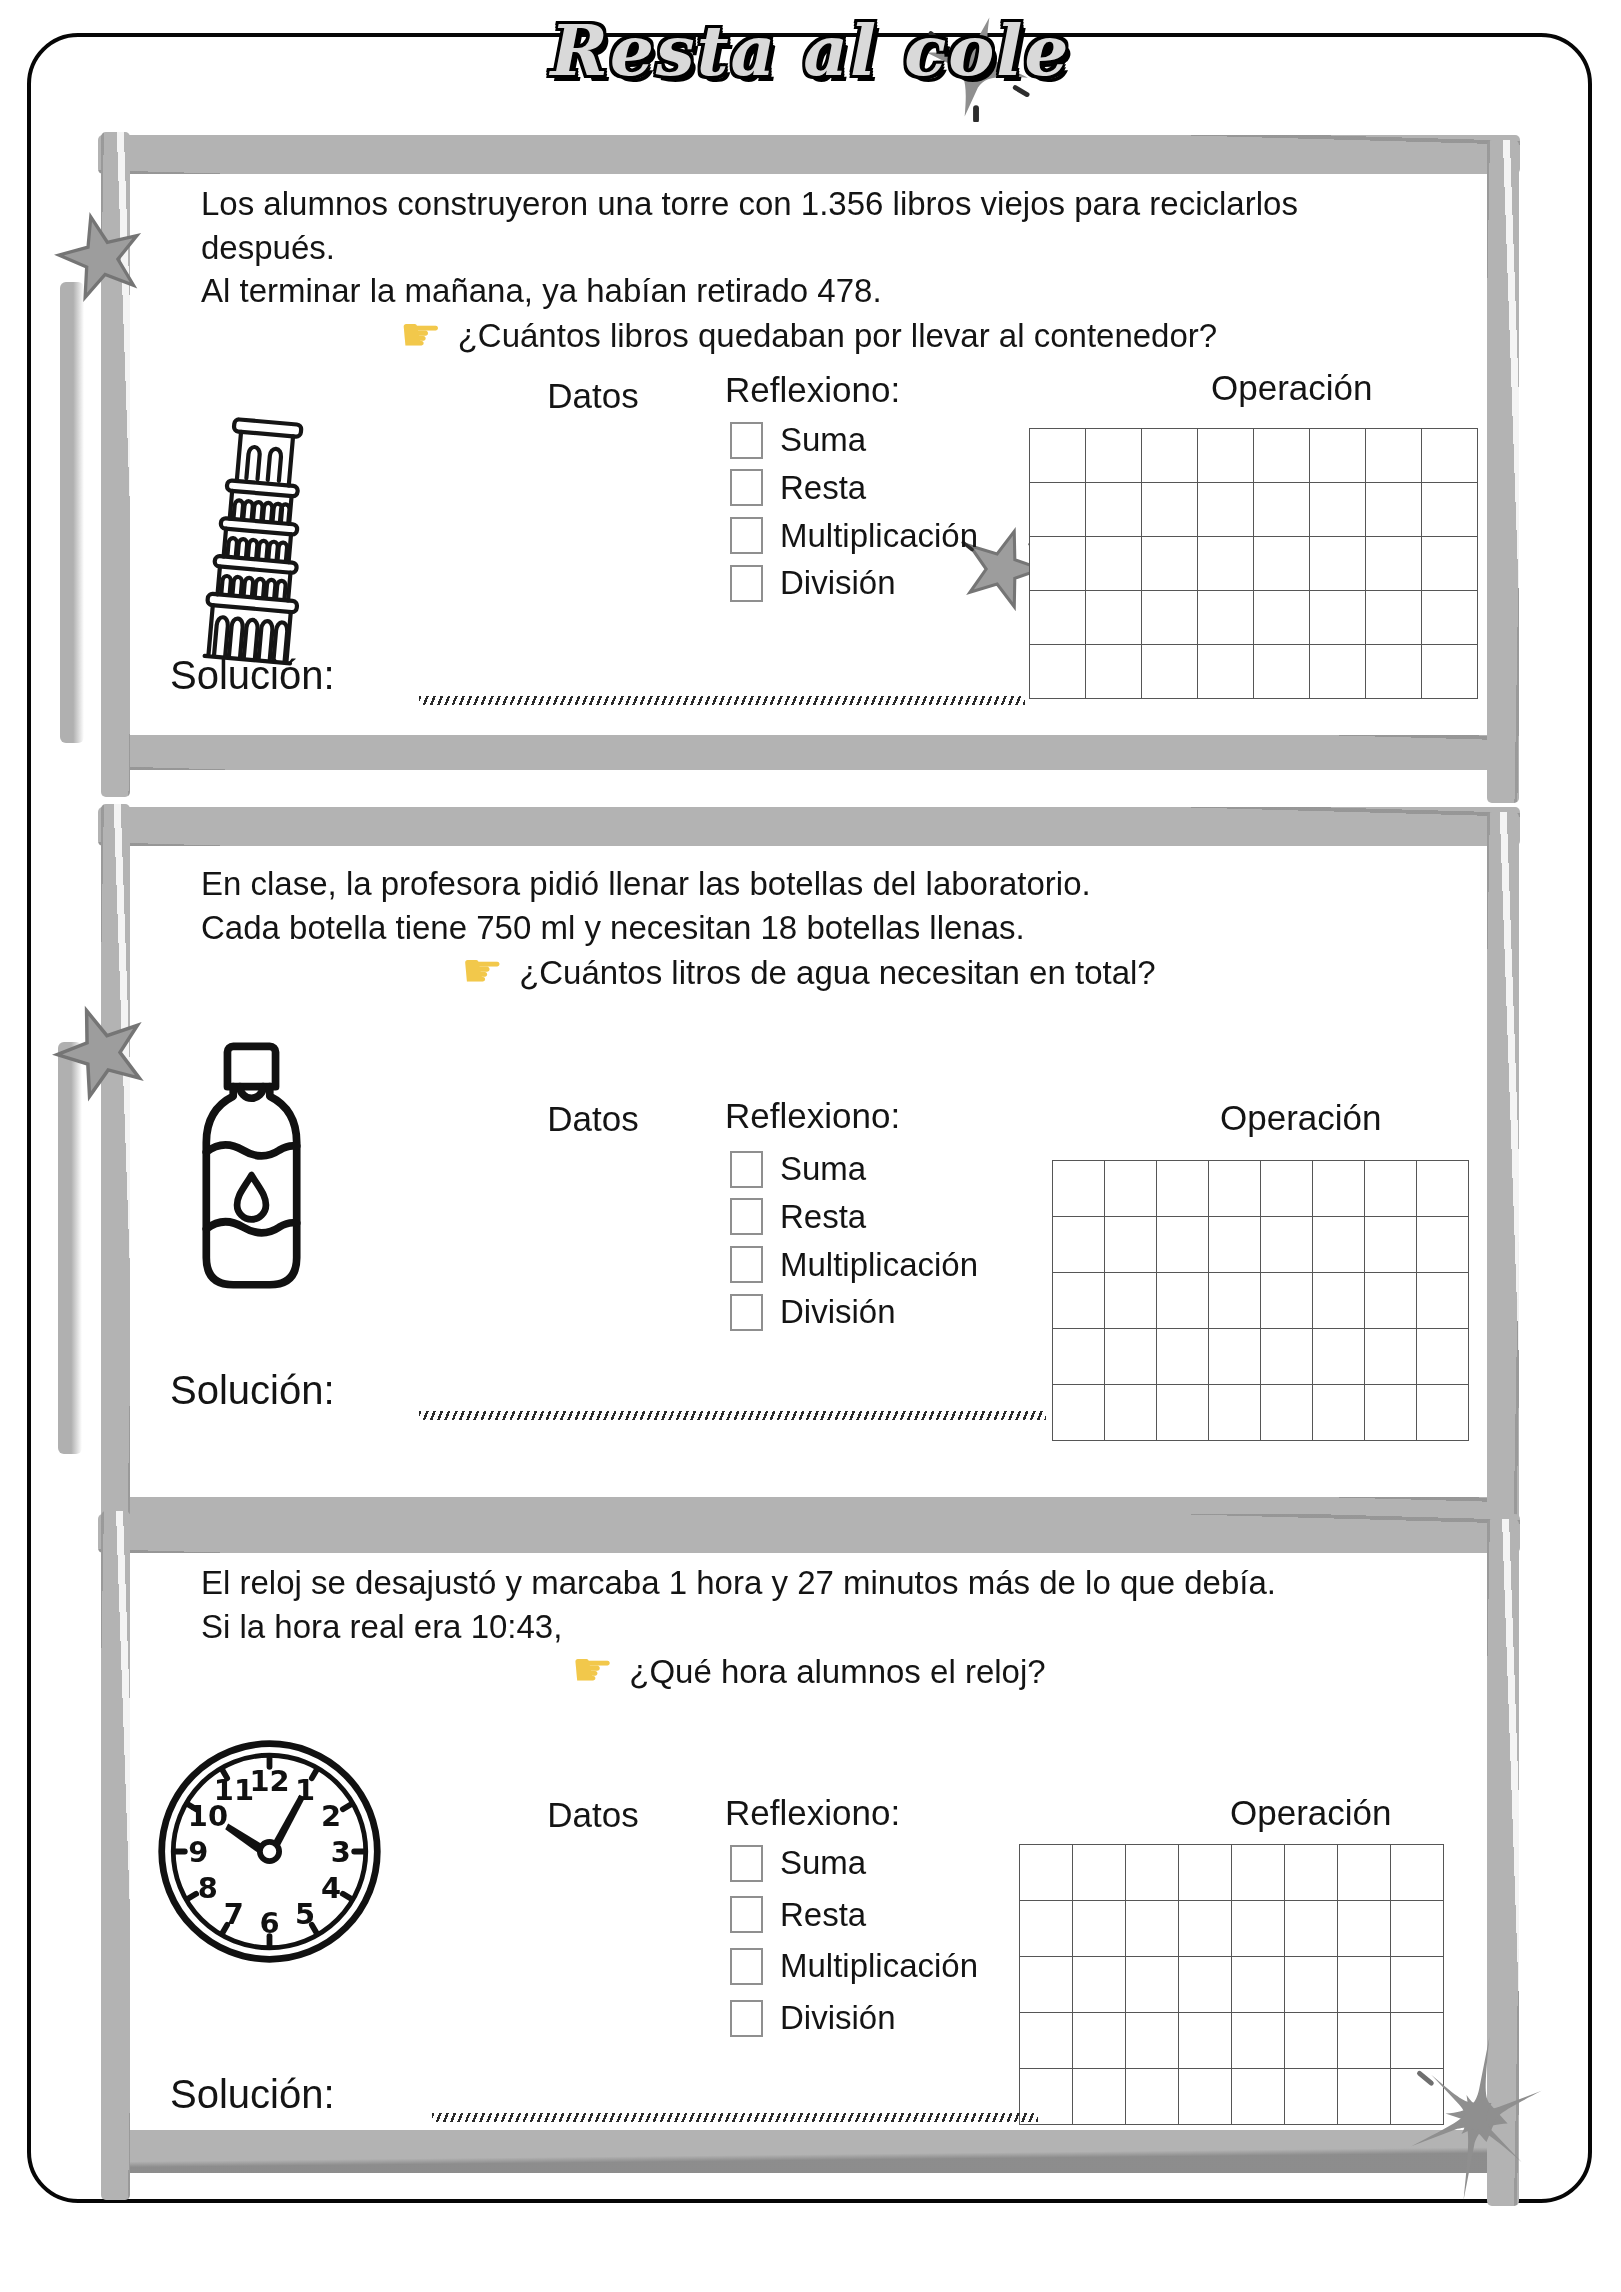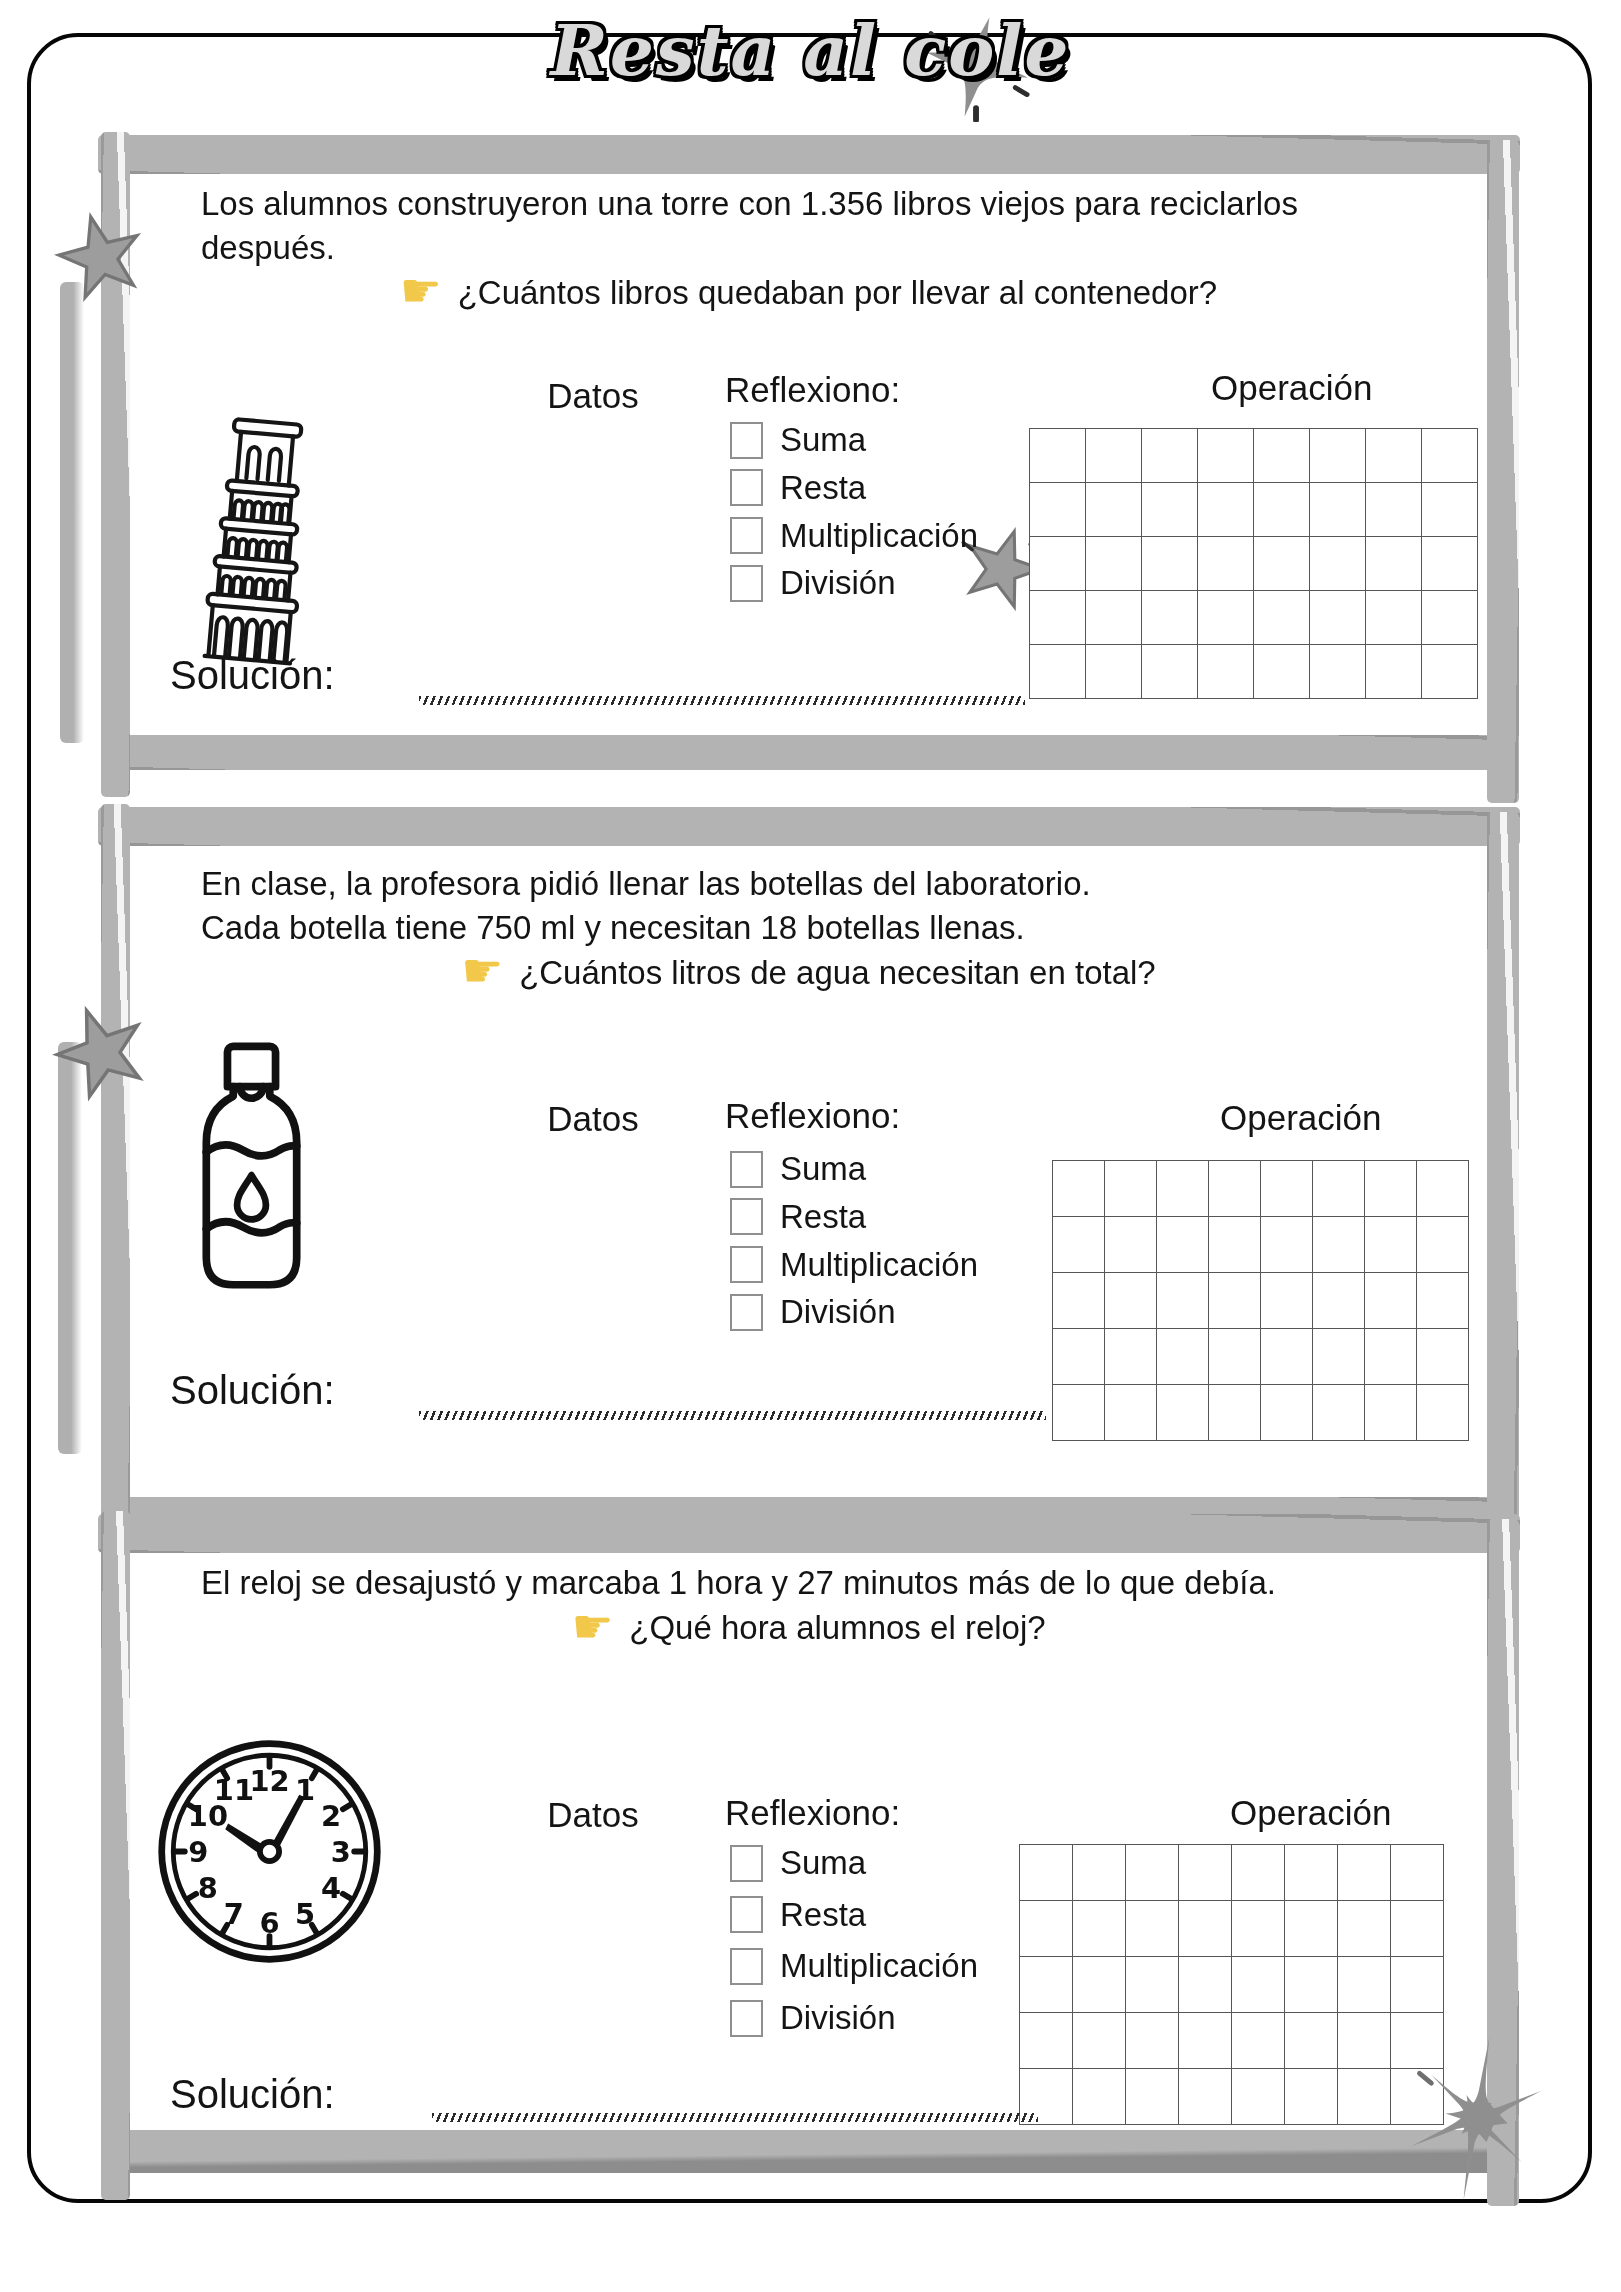--- a/index.html
+++ b/index.html
@@ -97,20 +97,21 @@
       <path transform="rotate(-14)" fill="#9d9d9d" stroke="#757575" stroke-width="3.5" d="M0,-45 L10.6,-14.6 L42.8,-13.9 L17.1,5.6 L26.5,36.4 L0,18 L-26.5,36.4 L-17.1,5.6 L-42.8,-13.9 L-10.6,-14.6 Z"></path>
     </svg>
     <svg class="deco" style="left:855px;top:390px;width:88px;height:88px" viewBox="-50 -50 100 100">
       <path transform="rotate(18)" fill="#9d9d9d" stroke="#757575" stroke-width="3.5" d="M0,-45 L10.6,-14.6 L42.8,-13.9 L17.1,5.6 L26.5,36.4 L0,18 L-26.5,36.4 L-17.1,5.6 L-42.8,-13.9 L-10.6,-14.6 Z"></path>
       <line x1="-44" y1="-30" x2="-34" y2="-22" stroke="#2d2d2d" stroke-width="4" stroke-linecap="round"></line>
       <line x1="40" y1="-36" x2="32" y2="-28" stroke="#2d2d2d" stroke-width="4" stroke-linecap="round"></line>
     </svg>
 
     <div class="prob">
       <p>Los alumnos construyeron una torre con 1.356 libros viejos para reciclarlos después.</p>
+      <p>Al terminar la mañana, ya habían retirado 478.</p>
       <p class="q">
         <span class="hand" style="color:#f2c84b">☛</span>
         <span>¿Cuántos libros quedaban por llevar al contenedor?</span>
       </p>
     </div>
 
     <svg class="icon tower" width="123" height="306" viewBox="0 0 132 320">
       <defs>
         <path id="as" d="M0 0 v-13 a4.5 5.5 0 0 1 9 0 v13"></path>
         <path id="am" d="M0 0 v-26 a6 8 0 0 1 12 0 v26"></path>
@@ -351,20 +352,21 @@
   </section>
 
   <section class="sec s3">
     <div class="band bh band-top"></div>
     <div class="band bh band-bottom"></div>
     <div class="band bv band-left"></div>
     <div class="band bv band-right"></div>
 
     <div class="prob">
       <p>El reloj se desajustó y marcaba 1 hora y 27 minutos más de lo que debía.</p>
+      <p>Si la hora real era 10:43,</p>
       <p class="q">
         <span class="hand" style="color:#f2c84b">☛</span>
         <span>¿Qué hora alumnos el reloj?</span>
       </p>
     </div>
 
     <svg class="icon clock" width="231" height="231" viewBox="0 0 240 240">
       <g stroke="#111" fill="none">
         <circle cx="120" cy="120" r="112" stroke-width="7"></circle>
         <circle cx="120" cy="120" r="100" stroke-width="5"></circle>

